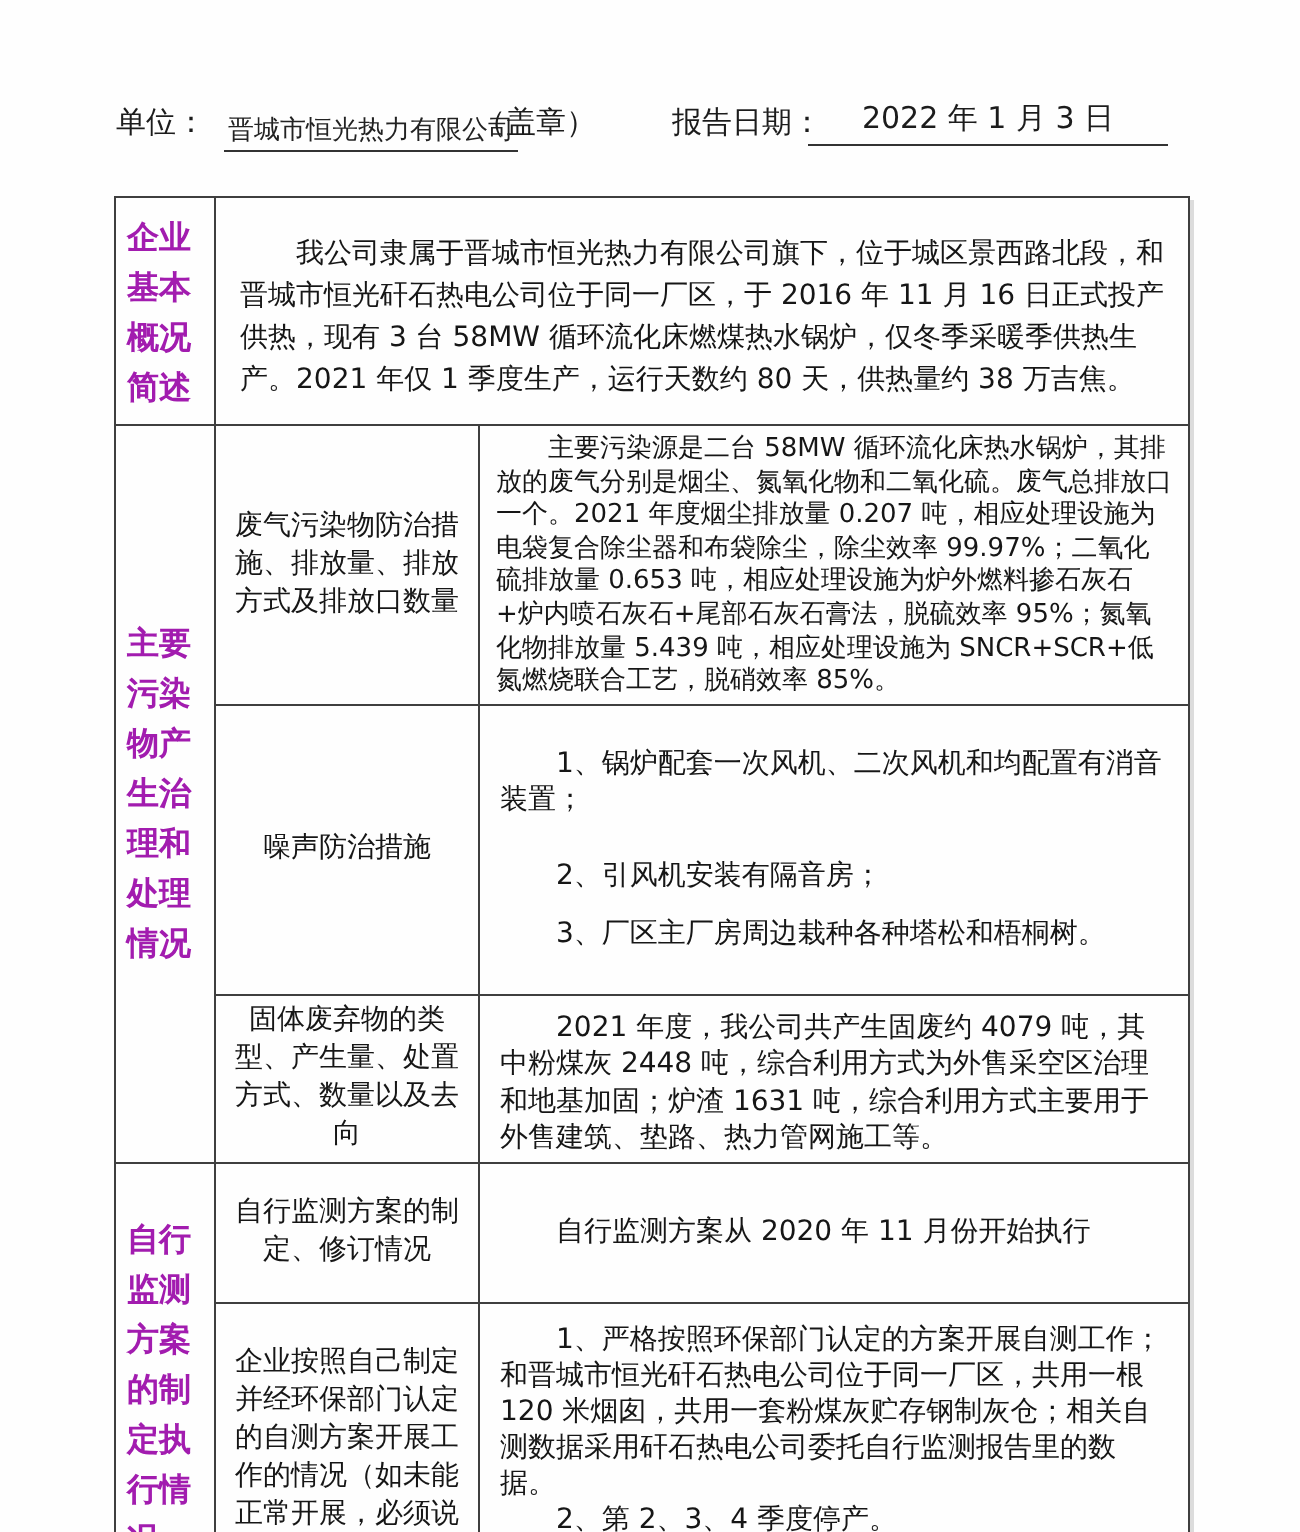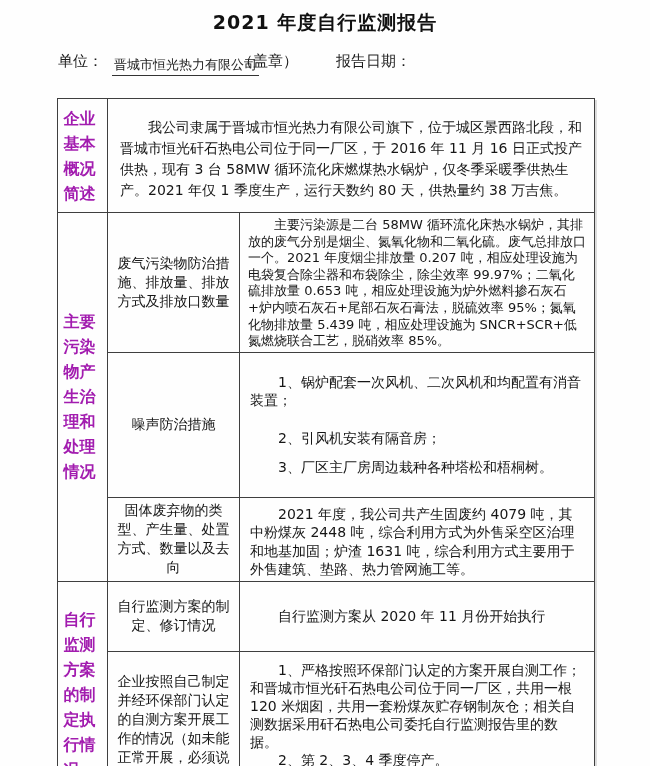--- a/index.html
+++ b/index.html
@@ -54,27 +54,27 @@
   .c-solid { padding:7px 10px 2px 10px; line-height:18.5px; text-indent:2em; vertical-align:top; }
   .c-plan { padding:0 10px; text-indent:2em; line-height:18px; }
   .c-exec { padding:9px 10px 2px 10px; vertical-align:top; }
   .c-exec p { text-indent:2em; line-height:18px; }
 </style>
 </head>
 <body>
 
 <div class="page">
 
-  <div class="doc-title">2021 年度自行监测报告</div>
 
   <div class="info-line">
     <span class="unit-label">单位：</span>
     <span class="unit-value">晋城市恒光热力有限公司</span>
     <span class="unit-seal">（盖章）</span>
     <span class="date-label">报告日期：</span>
+    <span class="date-value">2022 年 1 月 3 日</span>
   </div>
 
   <table class="report">
     <colgroup>
         <col class="c1">
         <col class="c2">
         <col class="c3">
       </colgroup>
 
     <tbody>

